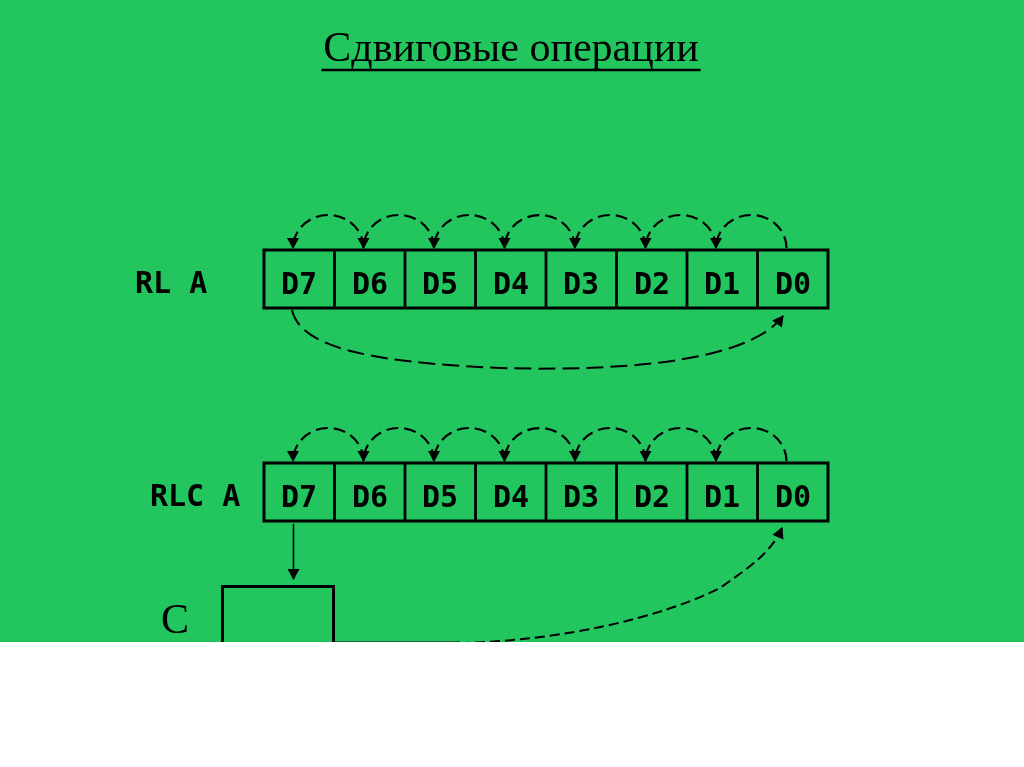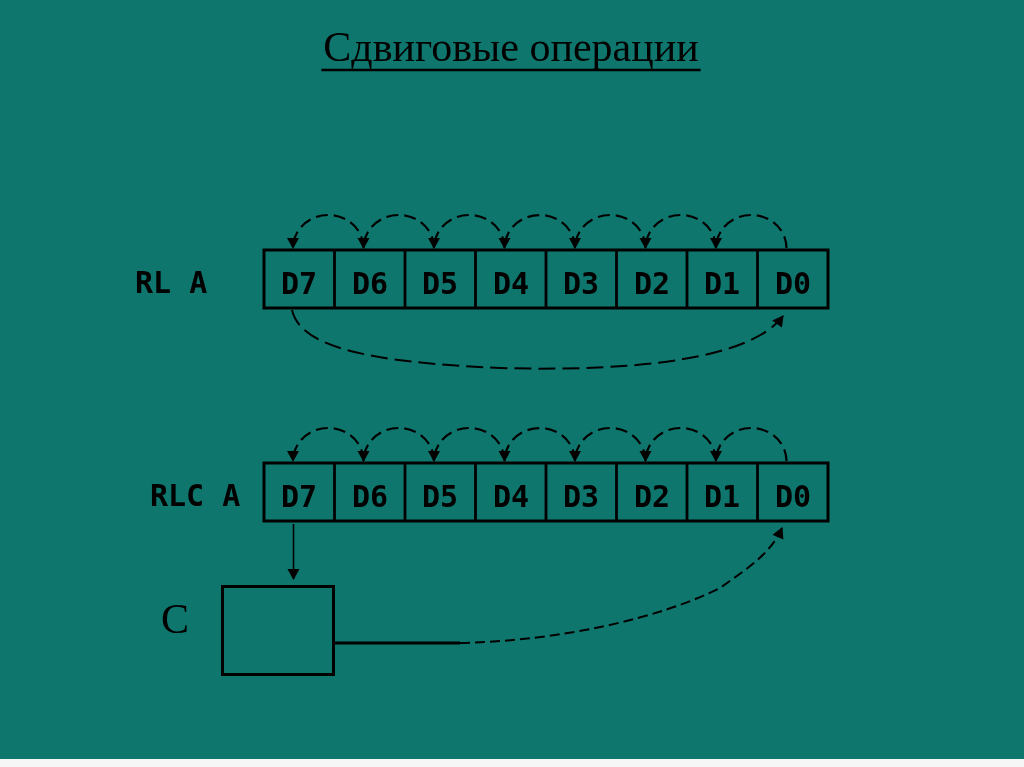--- a/index.html
+++ b/index.html
@@ -3,22 +3,22 @@
 <meta charset="utf-8">
 <style>
   html, body {
     margin: 0;
     padding: 0;
     background: #ffffff;
   }
   .slide {
     position: relative;
     width: 1024px;
-    height: 767px;
-    background: #0f766e;
+    height: 642px;
+    background: #22c55e;
     overflow: hidden;
     font-family: "Liberation Serif", serif;
   }
   svg { display: block; }
   .title-text {
     font-family: "Liberation Serif", serif;
     font-size: 42px;
     fill: #000000;
   }
   .mono-label {

